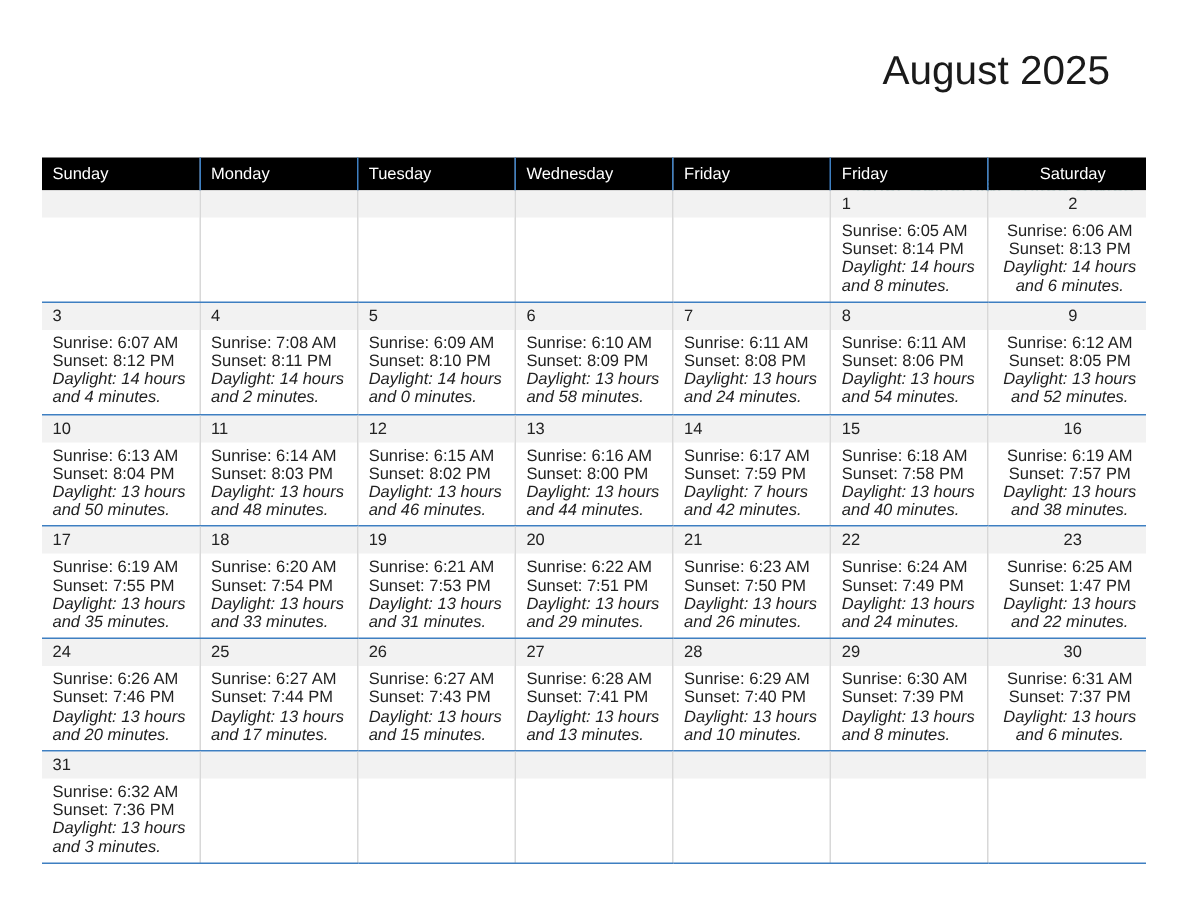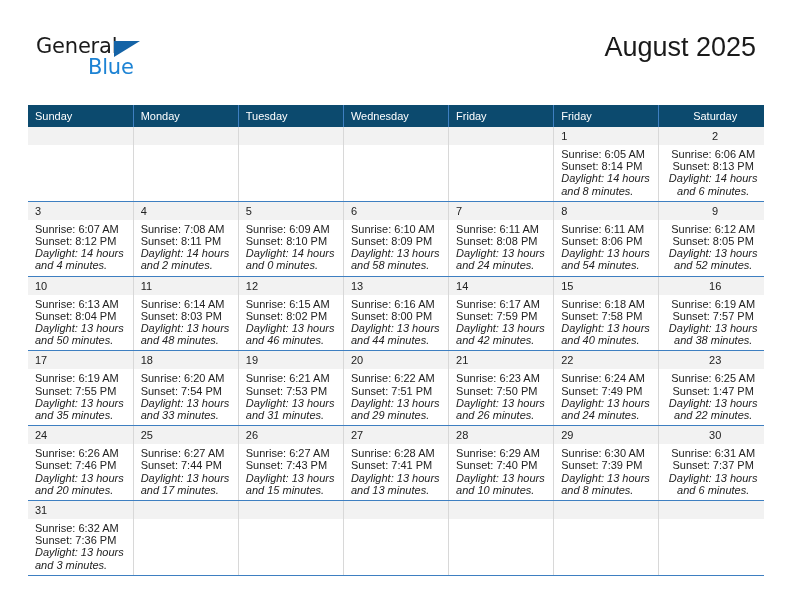--- a/index.html
+++ b/index.html
@@ -58,21 +58,21 @@
     position: absolute;
     left: 52px;
     top: 21px;
     font-size: 21px;
     letter-spacing: -0.2px;
     color: #1d83d4;
     font-family: "DejaVu Sans", sans-serif;
   }
   .title {
     position: absolute;
-    right: 36px;
+    right: 52px;
     top: 32px;
     font-size: 27px;
     color: #1a1a1a;
     text-align: right;
     white-space: nowrap;
   }
   .subtitle {
     position: absolute;
     right: 36px;
     top: 77px;
@@ -86,21 +86,21 @@
   
   .calendar {
     position: absolute;
     left: 28px;
     top: 105px;
     width: 736px;
     border-collapse: collapse;
     table-layout: fixed;
   }
   .calendar th {
-    background: #0c4a6e;
+    background: #000000;
     color: #ffffff;
     font-size: 11px;
     font-weight: normal;
     text-align: left;
     padding: 5px 0 5px 7px;
     height: 10px;
     border-right: 1px solid #3e7fc1;
   }
   .calendar td {
     vertical-align: top;
@@ -145,25 +145,20 @@
   td.empty .daynum {
     background: #f2f2f2;
   }
 </style>
 </head>
 <body>
 
 <div class="page">
 
   <div class="header">
-    <div class="logo">
-      <span class="logo-general">General</span>
-      <span class="logo-tri"></span>
-      <span class="logo-blue">Blue</span>
-    </div>
     <div class="title">August 2025</div>
     <div class="subtitle">Ione, California, United States</div>
   </div>
 
   <table class="calendar">
     <thead>
       <tr>
         <th>Sunday</th>
         <th>Monday</th>
         <th>Tuesday</th>
@@ -296,21 +291,21 @@
               <span>Sunrise: 6:16 AM</span>
               <span>Sunset: 8:00 PM</span>
               <span class="daylight">Daylight: 13 hours and 44 minutes.</span>
             </span>
           </td>
           <td>
             <span class="daynum">14</span>
             <span class="info">
               <span>Sunrise: 6:17 AM</span>
               <span>Sunset: 7:59 PM</span>
-              <span class="daylight">Daylight: 13 hours and 42 minutes.</span>
+              <span class="daylight">Daylight: 7 hours and 42 minutes.</span>
             </span>
           </td>
           <td>
             <span class="daynum">15</span>
             <span class="info">
               <span>Sunrise: 6:18 AM</span>
               <span>Sunset: 7:58 PM</span>
               <span class="daylight">Daylight: 13 hours and 40 minutes.</span>
             </span>
           </td>

